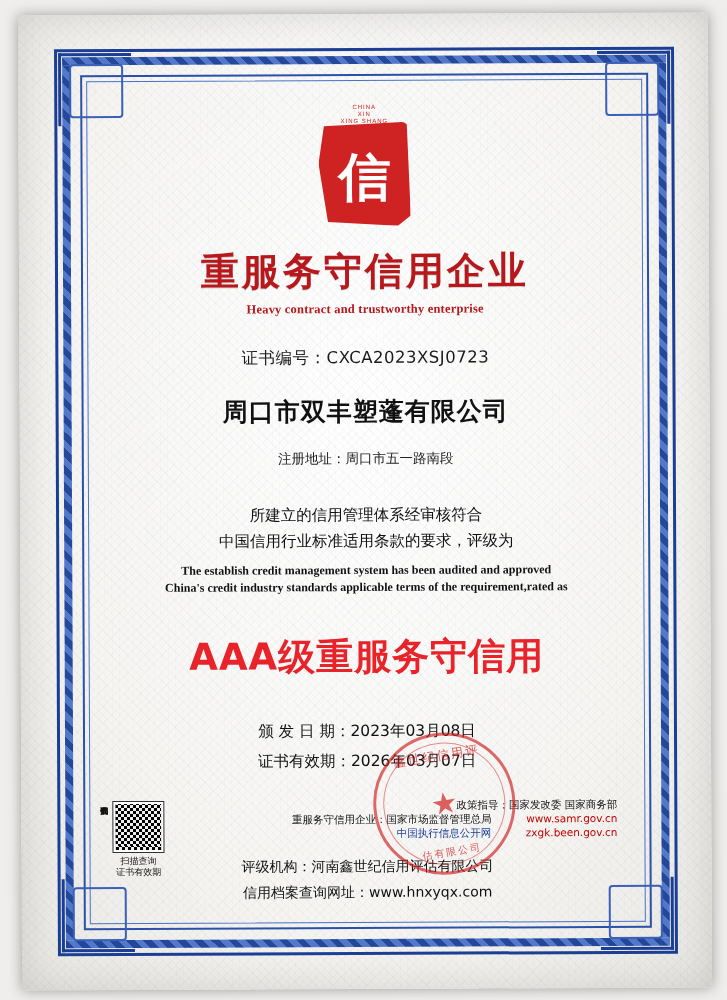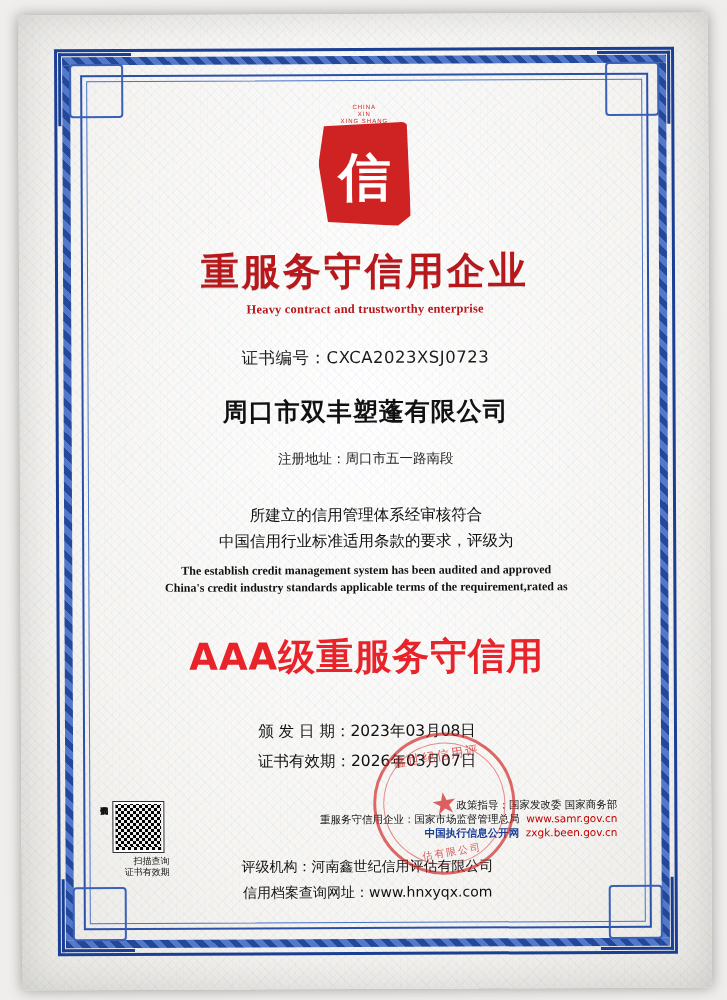--- a/index.html
+++ b/index.html
@@ -172,37 +172,37 @@
   }
   .policy{
     margin-top:22px;
     text-align:right;
     padding-right:16px;
     font-size:10.5px;
     color:#111;
     line-height:14px;
     font-family:"DejaVu Sans", sans-serif;
   }
-  .policy .url{color:#c00000;}
+  .policy .url{color:#c00000;margin-left:28px;}
   .policy .line2{white-space:nowrap;}
-  .policy .blue{color:#1b3f96;font-weight:bold;}
+  .policy .blue{color:#1b3f96;}
 
   .bottom{
     position:absolute;
     left:0;right:0;bottom:6px;
   }
   .agency{
     font-size:14px;color:#111;
     font-family:"DejaVu Sans", sans-serif;
     line-height:26px;
   }
 
   
   .qr-wrap{
-    position:absolute;left:6px;bottom:28px;width:62px;text-align:right;
+    position:absolute;left:6px;bottom:28px;width:62px;text-align:center;
   }
   .qr{
     width:46px;height:46px;margin:0 auto;
     background:
       repeating-linear-gradient(0deg,#111 0 3px,#fff 3px 6px),
       repeating-linear-gradient(90deg,#111 0 3px,#fff 3px 6px);
     background-blend-mode:difference;
     border:2px solid #fff;
     outline:1px solid #333;
   }

